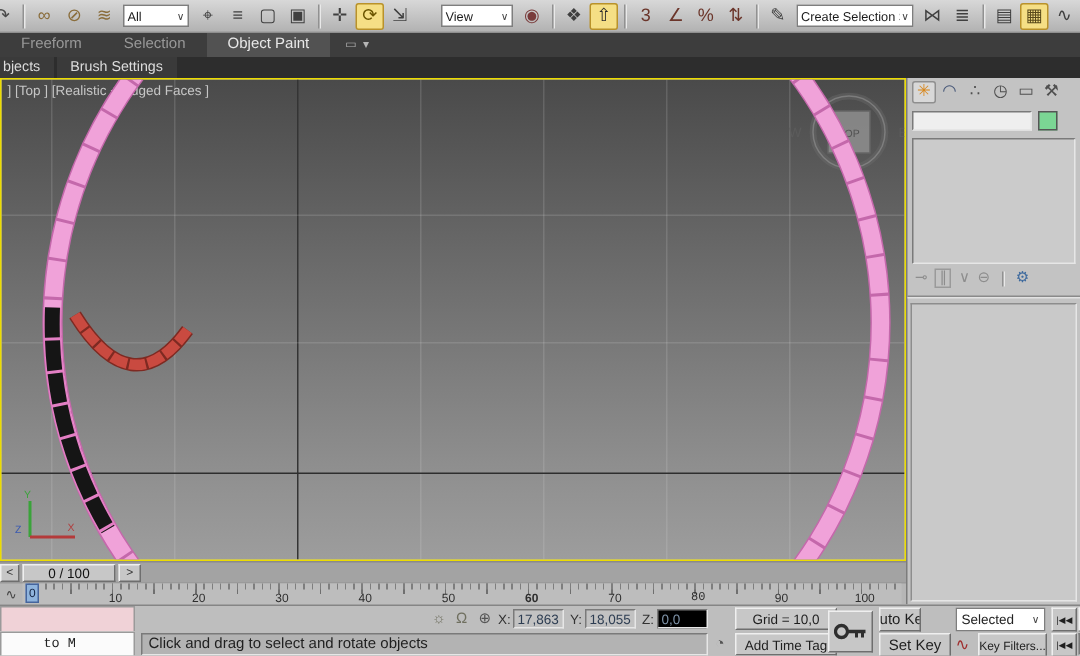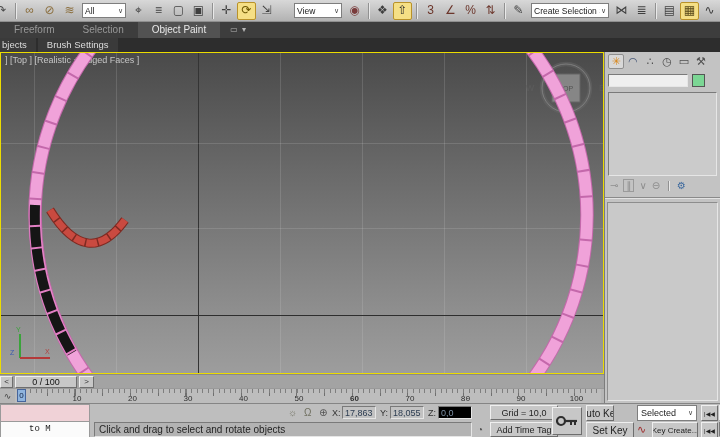--- a/index.html
+++ b/index.html
@@ -269,19 +269,19 @@
     </svg>
   </div>
   <div class="abs raised btn" style="left:586px;top:1px;width:28px;height:16px">Auto Key</div>
   <div class="abs raised btn" style="left:586px;top:18px;width:48px;height:16px">Set Key</div>
 
   <div class="abs" style="left:637px;top:1px;width:60px;height:16px;background:#fff;border:1px solid #7e7e7e;display:flex;align-items:center;padding:0 3px">
     <span style="flex:1;font-size:9px">Selected</span>
     <span class="tb-caret">∨</span>
   </div>
   <div class="abs" style="left:637px;top:19px;font-size:11px;color:#a03030">∿</div>
-  <div class="abs raised btn" style="left:652px;top:18px;width:46px;height:16px;font-size:8px">Key Create...</div>
+  <div class="abs raised btn" style="left:652px;top:18px;width:46px;height:16px;font-size:8px">Key Filters...</div>
 
   <div class="abs raised btn" style="left:701px;top:1px;width:17px;height:16px;font-size:6px">|◀◀</div>
   <div class="abs raised btn" style="left:719px;top:1px;width:14px;height:16px;font-size:6px">◀</div>
   <div class="abs raised btn" style="left:701px;top:18px;width:17px;height:16px;font-size:6px">|◀◀</div>
   <div class="abs sunken co-fld" style="left:719px;top:18px;width:16px;height:15px">0</div>
 </div>
 
 </body></html>

